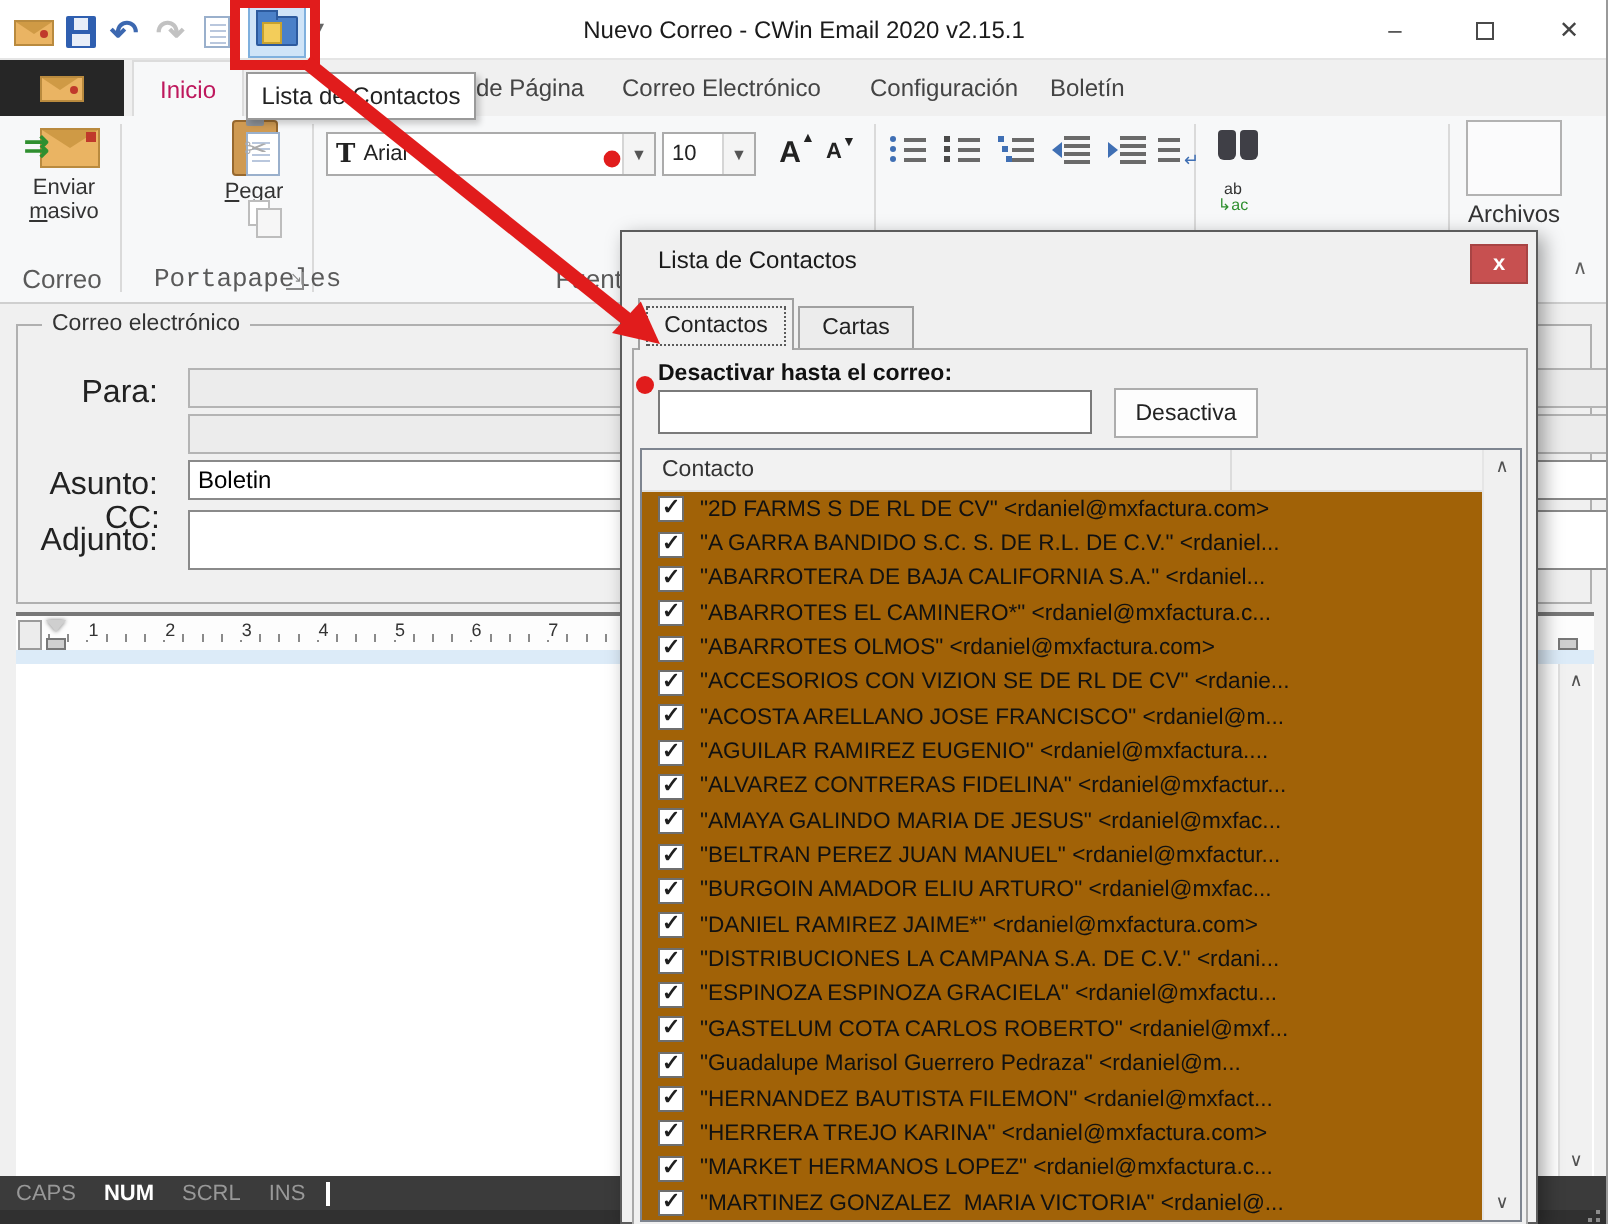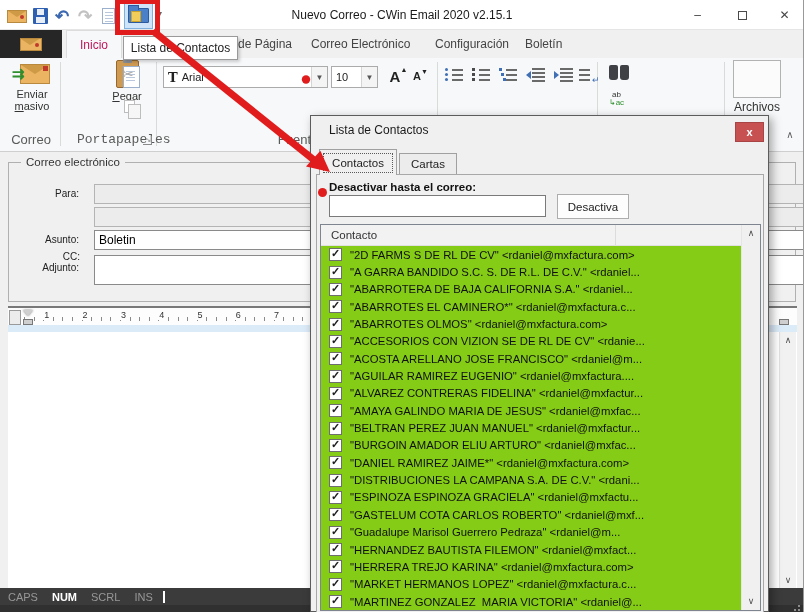--- a/index.html
+++ b/index.html
@@ -98,21 +98,21 @@
   .ico-bino::before{left:1px;} .ico-bino::after{right:1px;}
   .ico-replace{font-size:8px;line-height:8px;color:#333;text-align:center;}
   .ico-replace .grn{color:#2f8f2f;}
   .arch-box{position:absolute;left:733px;top:2px;width:48px;height:38px;border:1px solid #b2b2b2;background:#fbfbfc;}
   .collapse{position:absolute;left:782px;top:128px;width:16px;height:14px;font-size:10px;color:#5f5f5f;text-align:center;line-height:14px;}
 
   
   .formarea{position:absolute;left:0;top:152px;width:804px;height:154px;background:#f0f0f0;}
   .groupbox{position:absolute;left:8px;top:10px;width:788px;height:140px;border:1px solid #b0b0b0;}
   .legend{position:absolute;left:12px;top:-7px;background:#f0f0f0;padding:0 5px;font-size:11.5px;color:#333;}
-  .frow-label{position:absolute;font-size:10px;color:#222;width:70px;text-align:right;}
+  .frow-label{position:absolute;font-size:16px;color:#222;width:70px;text-align:right;}
   .finput{position:absolute;left:85px;width:711px;height:20px;border:1px solid #8a8a8a;background:#fff;font-size:12px;padding:2px 4px;font-family:"Liberation Sans",sans-serif;}
   .finput.dis{background:#ececec;border-color:#b4b4b4;}
 
   
   .ruler{position:absolute;left:8px;top:306px;width:789px;height:26px;background:#fdfdfd;border-top:2px solid #787878;}
   .ruler-ticks{position:absolute;left:16px;right:24px;top:9px;height:4px;background:repeating-linear-gradient(to right,#8a8a8a 0 1px,transparent 1px 9.6px);}
   .ruler-num{position:absolute;top:2px;font-size:9px;color:#333;background:#fdfdfd;padding:0 2px;}
   .ruler-strip{position:absolute;left:0;bottom:0;width:100%;height:7px;background:#dcebf8;}
   .tabsel{position:absolute;left:1px;top:2px;width:12px;height:15px;background:#ececec;border:1px solid #9a9a9a;}
   .ind-top{position:absolute;left:15px;top:2px;border-left:5px solid transparent;border-right:5px solid transparent;border-top:6px solid #cfcfcf;filter:drop-shadow(0 0 1px #777);}
@@ -141,21 +141,21 @@
   .dlg-close{position:absolute;left:424px;top:6px;width:29px;height:20px;background:#c75050;border:1px solid #a84444;color:#fff;
              font-weight:bold;font-size:11px;display:flex;align-items:center;justify-content:center;}
   .dtab{position:absolute;background:#f0f0f0;border:1px solid #a0a0a0;border-bottom:none;display:flex;align-items:center;justify-content:center;font-size:11.5px;color:#222;}
   .dtab.sel{left:8px;top:33px;width:78px;height:26px;z-index:3;}
   .dtab.sel::after{content:"";position:absolute;left:3px;right:3px;top:3px;bottom:2px;border:1px dotted #5a5a5a;}
   .dtab.uns{left:88px;top:37px;width:58px;height:21px;background:#ececec;z-index:1;}
   .dpanel{position:absolute;left:5px;top:58px;width:448px;height:439px;border:1px solid #a8a8a8;background:#f0f0f0;z-index:2;}
   .dfilter-label{position:absolute;left:12px;top:6px;font-size:11.5px;font-weight:bold;color:#111;}
   .dfilter-input{position:absolute;left:12px;top:20px;width:217px;height:22px;border:1px solid #7a7a7a;background:#fff;font-size:12px;padding:2px 4px;font-family:"Liberation Sans",sans-serif;}
   .dbtn{position:absolute;top:19px;height:25px;background:#fdfdfd;border:1px solid #adadad;display:flex;align-items:center;justify-content:center;font-size:11.5px;color:#222;}
-  .dlist{position:absolute;left:3px;top:49px;width:441px;height:387px;border:1px solid #7e8590;background:#84cc16;display:flex;}
+  .dlist{position:absolute;left:3px;top:49px;width:441px;height:387px;border:1px solid #7e8590;background:#a16207;display:flex;}
   .dlist-main{flex:1;display:flex;flex-direction:column;overflow:hidden;}
   .dlist-header{height:21px;background:#f2f2f2;border-bottom:1px solid #e0e0e0;display:flex;align-items:center;font-size:11.5px;color:#333;flex:none;}
   .dlist-header .h1{width:295px;padding-left:10px;border-right:1px solid #dcdcdc;height:100%;display:flex;align-items:center;}
   .dlist-rows{flex:1;overflow:hidden;}
   .crow{height:17.35px;display:flex;align-items:center;padding-left:8px;}
   .cbox{width:13px;height:13px;border:1px solid #6e6e6e;background:#fff;flex:none;position:relative;}
   .cbox.checked::after{content:"✓";position:absolute;left:1px;top:-2px;font-size:11px;font-weight:bold;color:#1f1f1f;}
   .clabel{margin-left:8px;font-size:11.3px;color:#111;white-space:pre;}
   .dscroll{width:19px;background:#f0f0f0;border-left:1px solid #e5e5e5;position:relative;flex:none;}
   .dscroll .varrow{height:17px;line-height:17px;}

